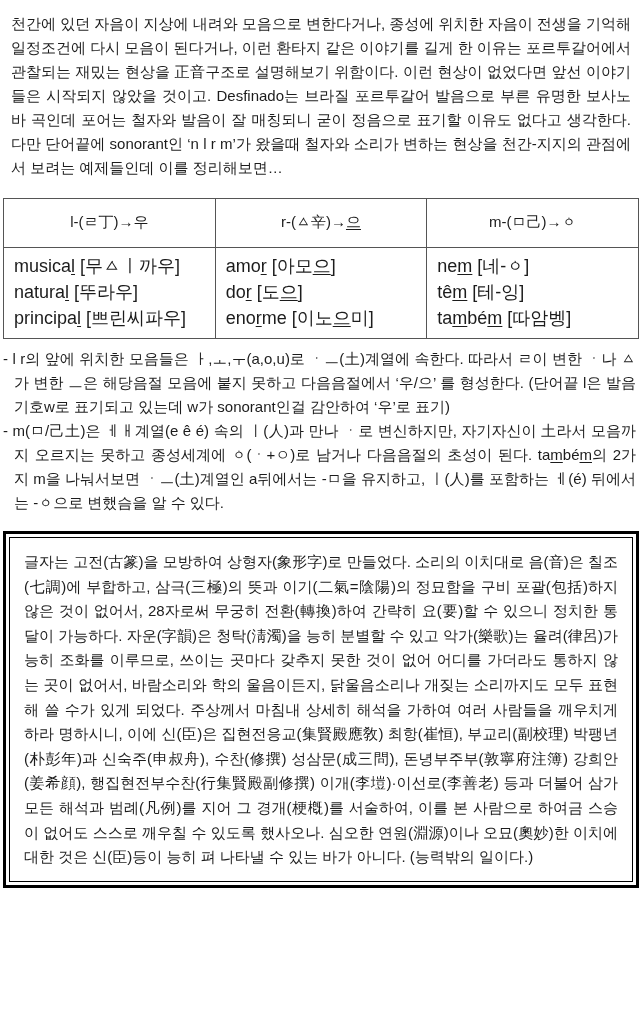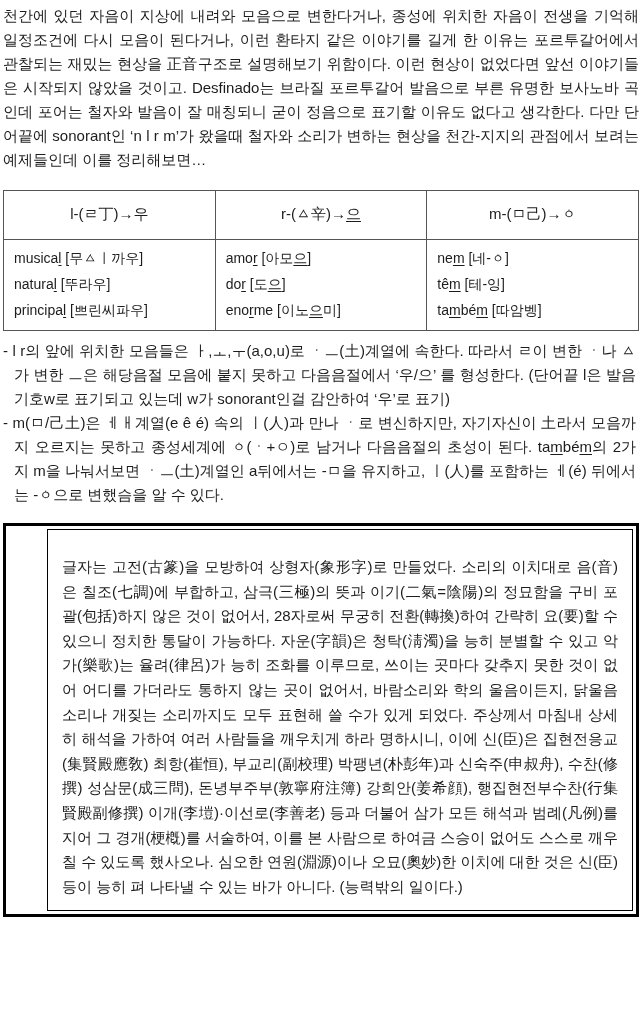--- a/index.html
+++ b/index.html
@@ -15,41 +15,41 @@
     font-family: "Liberation Sans", "DejaVu Sans", sans-serif;
   }
   .page {
     padding: 4px 3px 0 3px;
     box-sizing: border-box;
   }
   .para {
     font-size: 15px;
     line-height: 24px;
     text-align: justify;
-    margin: 0;
+    margin: 8px;
   }
   .u { text-decoration: underline; text-underline-offset: 2px; }
 
   table.phon {
     width: 100%;
     border-collapse: collapse;
     margin: 18px 0 8px 0;
     table-layout: fixed;
   }
   table.phon th, table.phon td {
     border: 1.5px solid #555555;
   }
   table.phon th {
     font-weight: normal;
     font-size: 15px;
     text-align: center;
     padding: 14px 4px 15px 4px;
   }
   table.phon td {
-    font-size: 14px;
+    font-size: 18px;
     line-height: 26px;
     vertical-align: top;
     padding: 5px 10px 7px 10px;
   }
 
   .bullets { margin: 0; }
   .bullet {
     font-size: 15px;
     line-height: 24px;
     text-align: justify;
@@ -59,22 +59,21 @@
 
   .middle { margin-top: 8px; }
 
   .quote-box {
     margin-top: 16px;
     border: 3px solid #000000;
     padding: 3px;
   }
   .quote-box-inner {
     border: 1.5px solid #000000;
-    padding: 25px 14px 11px 14px;
-    margin-left: 38px;
+    padding: 12px 14px 11px 14px;
   }
   .quote-text {
     font-size: 15px;
     line-height: 24.6px;
     text-align: justify;
     margin: 0;
   }
 </style>
 </head>
 <body>

